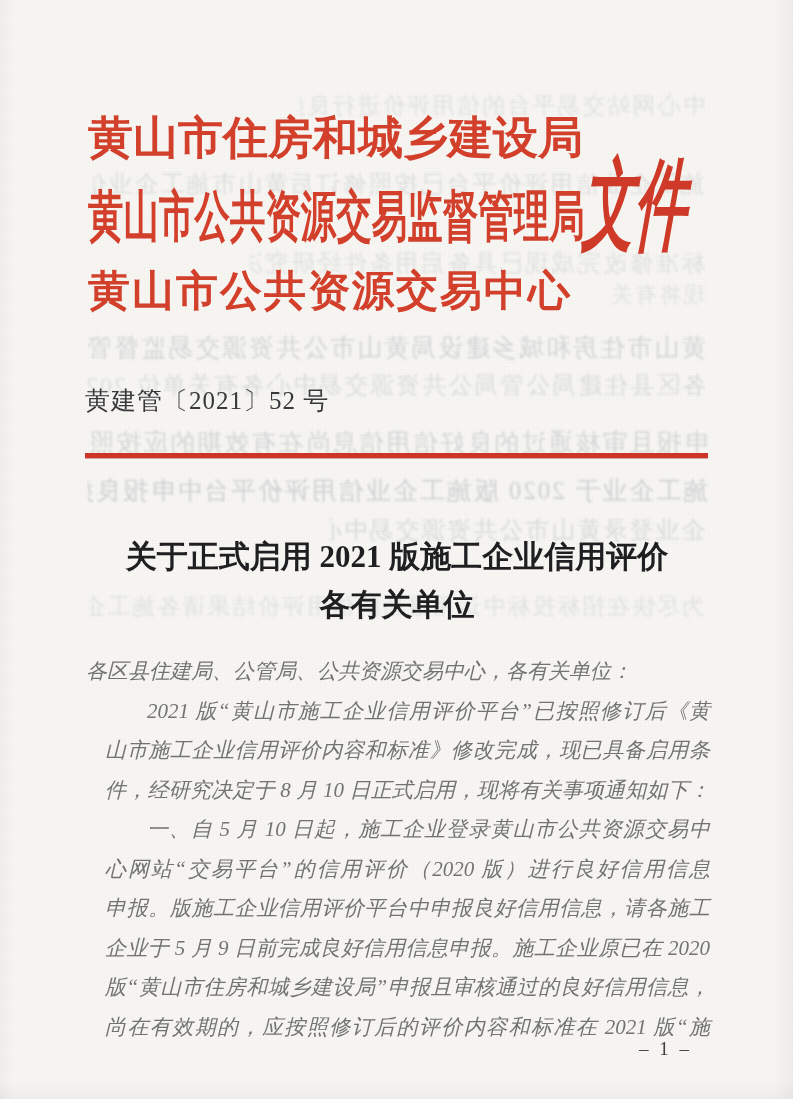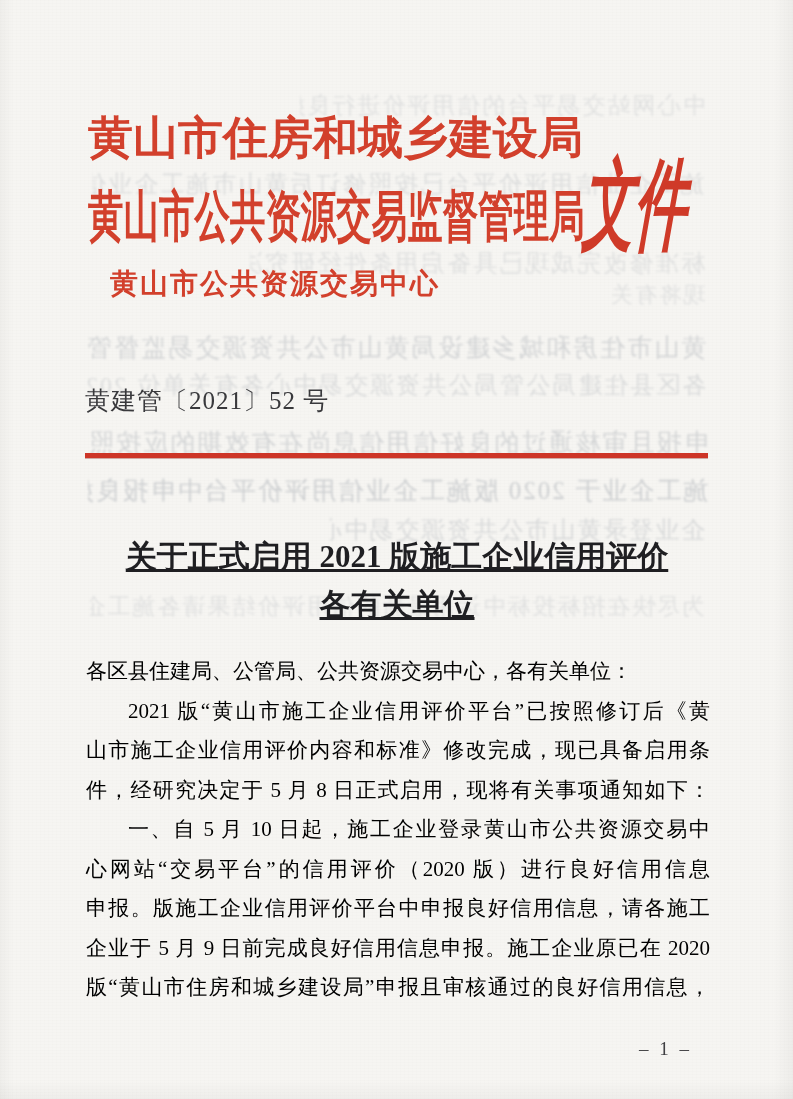--- a/index.html
+++ b/index.html
@@ -46,21 +46,21 @@
   .agency {
     position: absolute;
     left: 88px;
     color: #d2402c;
     font-weight: bold;
     white-space: nowrap;
     line-height: 1;
   }
   .agency-1 { top: 116px; font-size: 45px; letter-spacing: 0px; text-align: center; }
   .agency-2 { top: 189px; font-size: 55px; transform: scaleX(0.645); transform-origin: left top; }
-  .agency-3 { top: 270px; font-size: 28px; letter-spacing: 2px; margin-left: 22px; }
+  .agency-3 { top: 270px; font-size: 42px; letter-spacing: 2px; }
   .doc-type {
     position: absolute;
     left: 585px; top: 156px;
     color: #cf3a28;
     font-size: 100px;
     font-style: italic;
     font-weight: bold;
     line-height: 1;
     white-space: nowrap;
     transform: scaleX(0.52) skewX(-5deg);
@@ -82,32 +82,32 @@
 
   .doc-title {
     position: absolute;
     left: 85px; top: 533px; width: 624px;
     text-align: center;
     font-size: 31px;
     font-weight: bold;
     color: #1f1f22;
     line-height: 48px;
     white-space: nowrap;
-    text-decoration: underline;
   }
 
   .body-text {
     position: absolute;
     left: 86px; top: 652px; width: 624px;
     font-size: 21px;
-    color: #000000;
+    color: #737373;
     line-height: 39.5px;
+    font-style: italic;
   }
   .bl { height: 39.5px; overflow: visible; }
-  .bl.j { text-align: justify; text-align-last: justify; }
+  .bl.j { text-align: justify; text-align-last: justify; margin-left: 19px; }
   .bl.ind { text-indent: 42px; }
 
   .page-number {
     position: absolute;
     left: 85px; top: 1038px; width: 607px;
     text-align: right;
     font-size: 19px;
     color: #3f3f42;
     letter-spacing: 3px;
   }
@@ -139,23 +139,24 @@
 
   <div class="layer doc-title">
     <div>关于正式启用 2021 版施工企业信用评价</div>
     <div>各有关单位</div>
   </div>
 
   <div class="layer body-text">
     <div class="bl">各区县住建局、公管局、公共资源交易中心，各有关单位：</div>
     <div class="bl j ind">2021 版“黄山市施工企业信用评价平台”已按照修订后《黄</div>
     <div class="bl j">山市施工企业信用评价内容和标准》修改完成，现已具备启用条</div>
-    <div class="bl j">件，经研究决定于 5 月 8 日正式启用，现将有关事项通知如下：</div>
+    <div class="bl j">件，经研究决定于 8 月 10 日正式启用，现将有关事项通知如下：</div>
     <div class="bl j ind">一、自 5 月 10 日起，施工企业登录黄山市公共资源交易中</div>
     <div class="bl j">心网站“交易平台”的信用评价（2020 版）进行良好信用信息</div>
     <div class="bl j">申报。版施工企业信用评价平台中申报良好信用信息，请各施工</div>
     <div class="bl j">企业于 5 月 9 日前完成良好信用信息申报。施工企业原已在 2020</div>
     <div class="bl j">版“黄山市住房和城乡建设局”申报且审核通过的良好信用信息，</div>
+    <div class="bl j">尚在有效期的，应按照修订后的评价内容和标准在 2021 版“施</div>
   </div>
 
   <div class="layer page-number">– 1 –</div>
 
 </div>
 
 </body></html>

